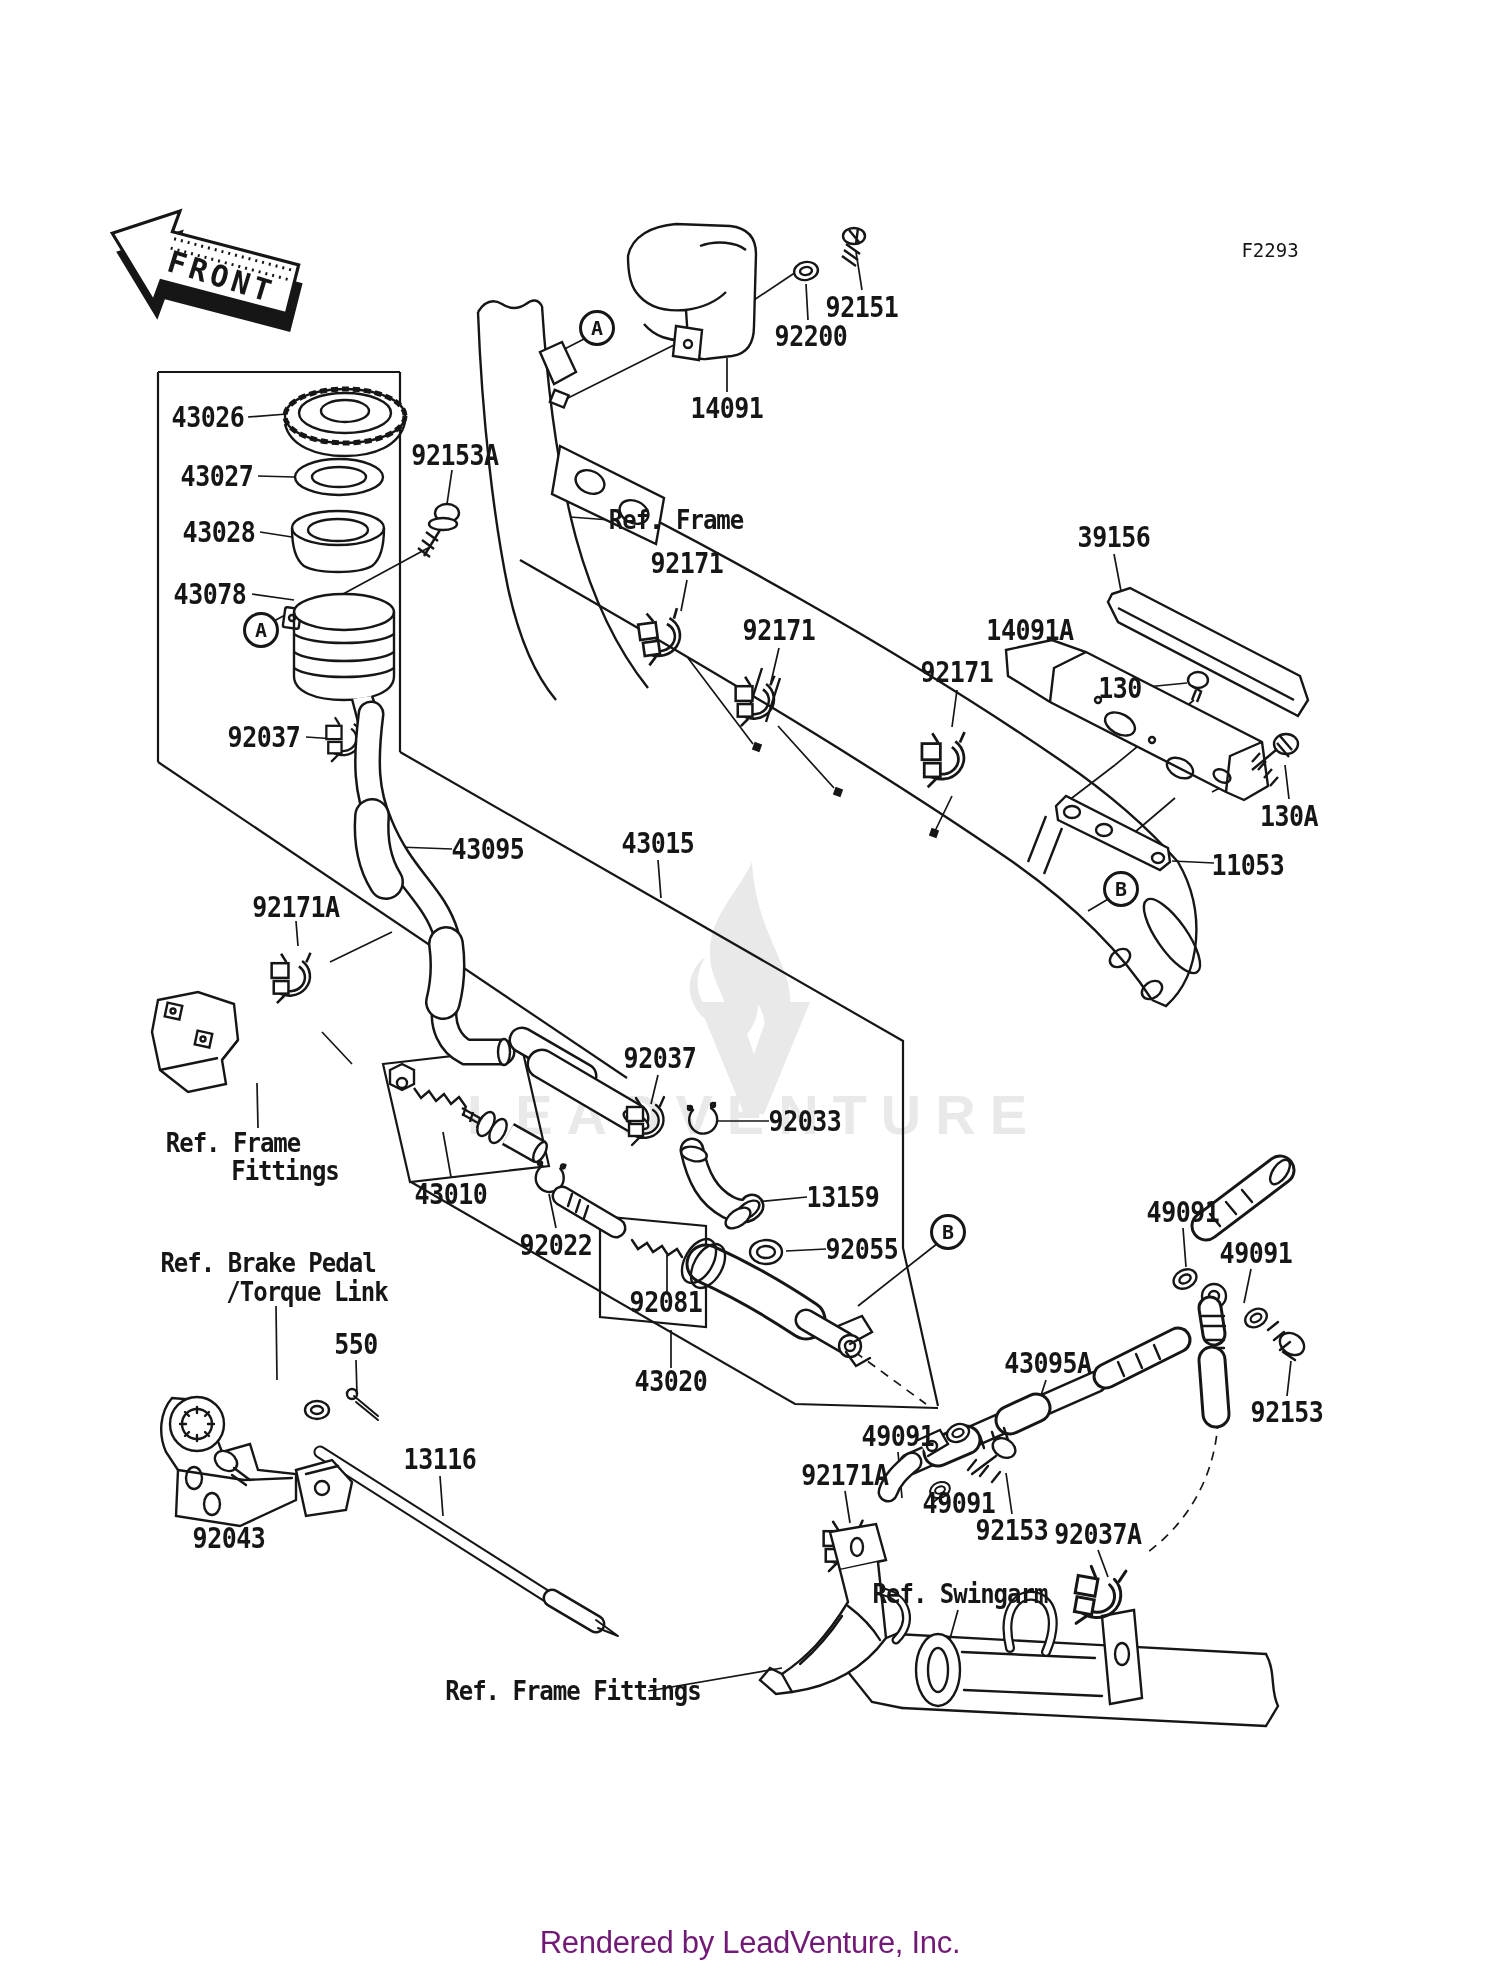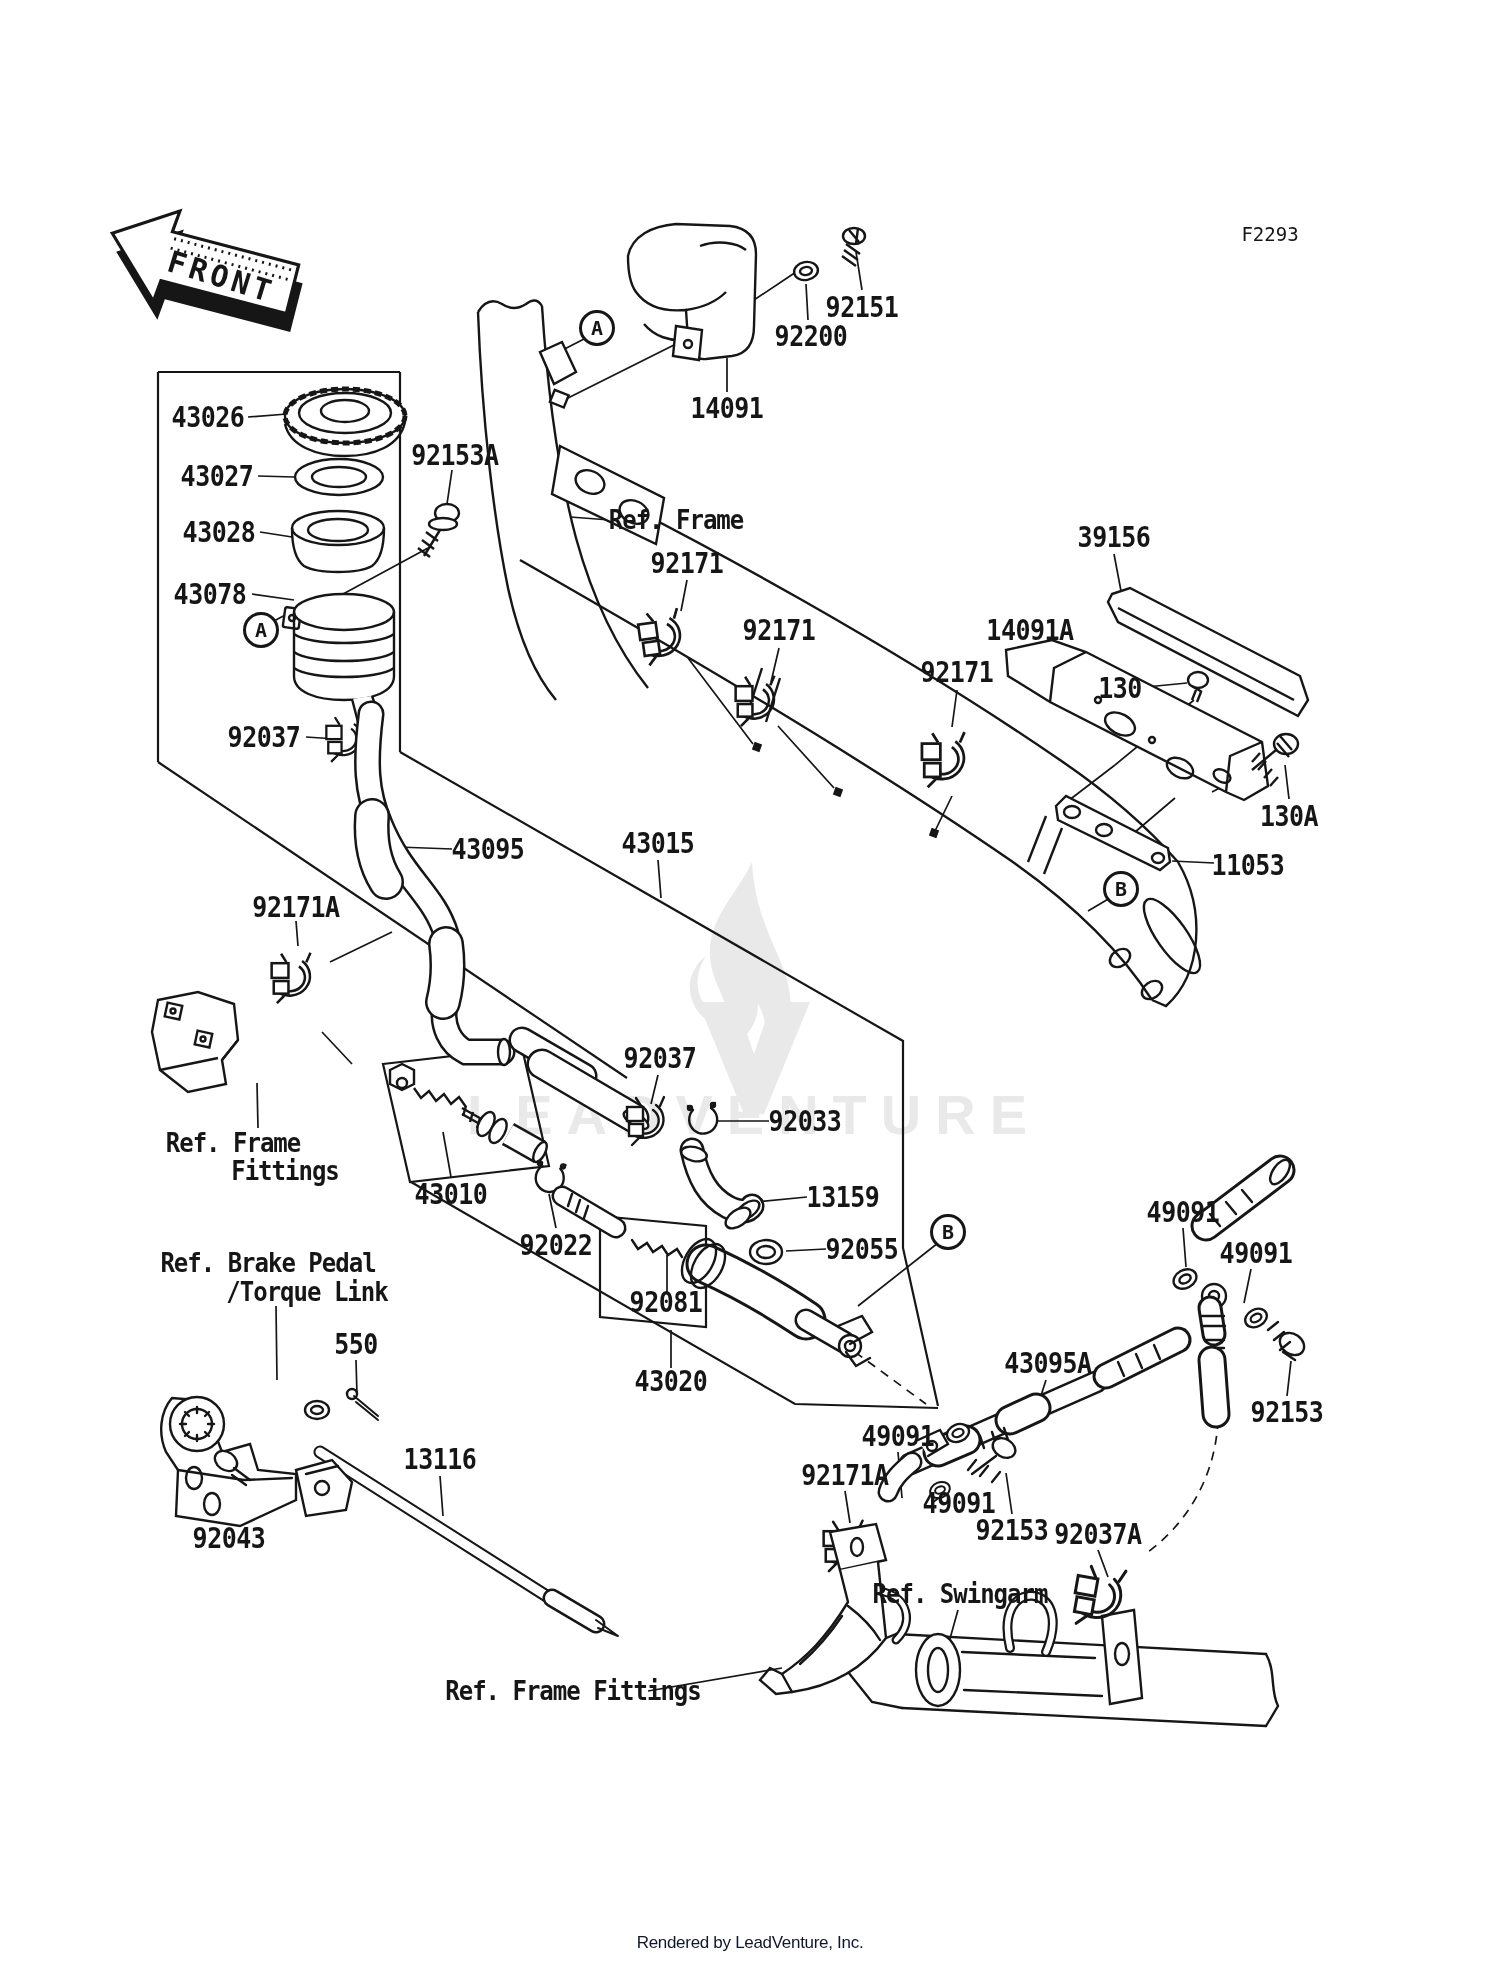--- a/index.html
+++ b/index.html
@@ -4,26 +4,26 @@
 <style>
   html,body{margin:0;padding:0;background:#fff;}
   .stage{position:relative;width:1500px;height:1962px;background:#fff;overflow:hidden;
          font-family:"DejaVu Sans Mono",monospace;}
   .stage svg{position:absolute;left:0;top:0;}
   .lbl{position:absolute;white-space:nowrap;font:700 25px "DejaVu Sans Mono",monospace;
        letter-spacing:-0.5px;color:#161616;transform:translate(-50%,-50%) scaleY(1.14);}
   .ref{position:absolute;white-space:nowrap;font:700 24px "DejaVu Sans Mono",monospace;
        letter-spacing:-1px;color:#161616;transform:translate(-50%,-50%) scaleY(1.1);}
   .figcode{position:absolute;white-space:nowrap;font:400 19px "DejaVu Sans Mono",monospace;
-       color:#161616;transform:translate(-50%,-50%);}
+       color:#161616;transform:translate(-50%,-50%);margin-top:16px;}
   .marker{position:absolute;width:30px;height:30px;border:3px solid #161616;border-radius:50%;
        background:#fff;display:flex;align-items:center;justify-content:center;
        font:700 20px "DejaVu Sans Mono",monospace;color:#161616;transform:translate(-50%,-50%);}
   .footer{position:absolute;left:750px;top:1943px;transform:translate(-50%,-50%);
-       font-family:"Liberation Sans",sans-serif;font-size:17px;letter-spacing:-0.3px;color:#0f172a;}
+       font-family:"Liberation Sans",sans-serif;font-size:31px;letter-spacing:-0.3px;color:#701a75;}
 </style>
 </head>
 <body>
 
 <div class="stage">
 
 <svg width="1500" height="1962" viewBox="0 0 1500 1962">
   <defs>
     <g id="clamp" fill="none">
       <path d="M2,-18 a18,17 0 1 1 -24,29"></path>

